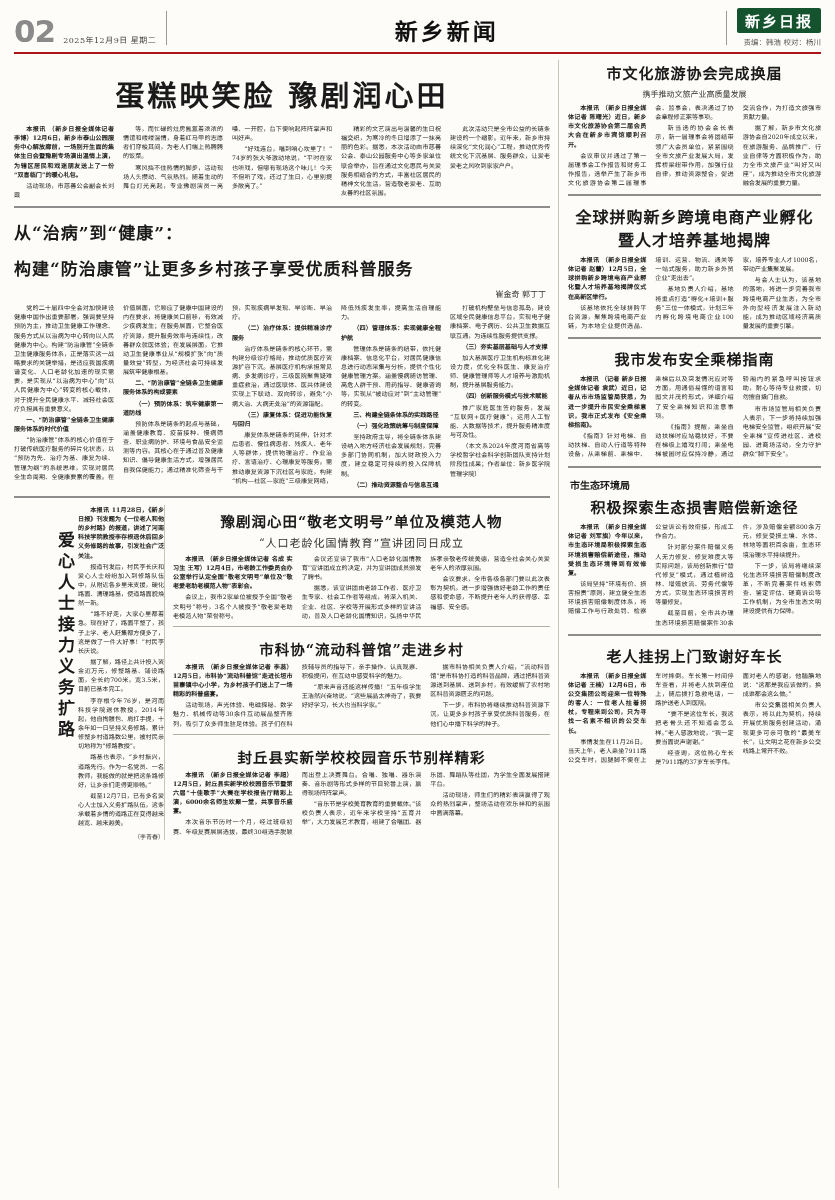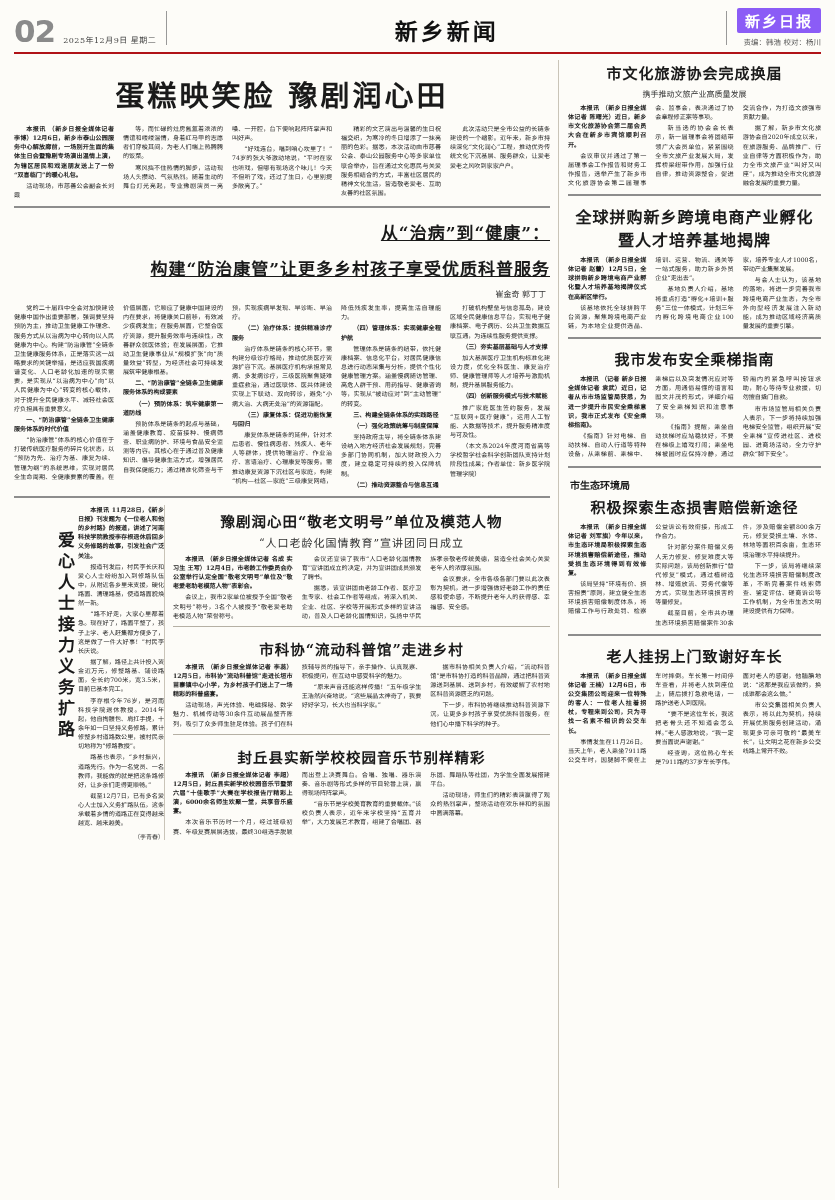--- a/index.html
+++ b/index.html
@@ -13,35 +13,35 @@
   .page{position:relative;width:835px;height:1200px;box-sizing:border-box;padding:8px 14px 6px 14px;border-radius:15px;}
 
   
   .masthead{display:flex;align-items:flex-end;border-bottom:2px solid #b01217;padding-bottom:5px;}
   .mh-left{display:flex;align-items:flex-end;gap:8px;flex:0 0 auto;}
   .mh-pageno{font-size:31px;font-weight:bold;color:#8a8a8a;font-family:"DejaVu Sans","Liberation Sans",sans-serif;line-height:1;letter-spacing:-1px;}
   .mh-date{font-size:8px;color:#444;padding-bottom:2px;letter-spacing:.5px;}
   .mh-center{flex:1;text-align:center;}
   .mh-title{font-size:23px;font-weight:bold;letter-spacing:3px;color:#111;}
   .mh-right{flex:0 0 auto;text-align:right;display:flex;flex-direction:column;align-items:flex-end;gap:3px;}
-  .mh-logo{background:#8b5cf6;color:#fff;font-size:15px;font-weight:bold;padding:2px 8px;letter-spacing:2px;border-radius:2px;}
+  .mh-logo{background:#14532d;color:#fff;font-size:15px;font-weight:bold;padding:2px 8px;letter-spacing:2px;border-radius:2px;}
   .mh-credit{font-size:7.5px;color:#555;}
   .mh-sep{width:1px;height:34px;background:#999;margin:0 10px 2px 10px;}
 
   
   .body-grid{display:flex;margin-top:6px;height:1128px;}
   .col-left{width:545px;flex:0 0 545px;padding-right:8px;border-right:1px solid #c9c4b8;box-sizing:border-box;}
   .col-right{flex:1;padding-left:9px;box-sizing:border-box;}
 
   
   .headline-main{
     text-align:center;font-size:29px;font-weight:bold;letter-spacing:3px;
     padding:12px 0 10px 0;
   }
-  .hl-2{text-align:right;font-size:17px;font-weight:bold;line-height:1.5;letter-spacing:1px;padding:6px 0 4px;text-decoration:underline;}
+  .hl-2{text-align:left;font-size:17px;font-weight:bold;line-height:1.5;letter-spacing:1px;padding:6px 0 4px;}
   .hl-3{text-align:center;font-size:14.5px;font-weight:bold;letter-spacing:1px;padding:5px 0 3px;}
   .sub-head{text-align:center;font-size:11px;color:#333;padding-bottom:4px;letter-spacing:1px;}
   .byline{text-align:right;font-size:8px;color:#333;padding:2px 4px 4px 0;}
 
   .rule{border-top:1px solid #b5b0a4;margin:6px 0;}
   .rule-thick{border-top:2px solid #8d8d8d;margin:7px 0;}
 
   
   .cols{column-gap:9px;font-size:6.1px;line-height:1.5;text-align:justify;color:#222;
         font-family:"DejaVu Serif","Liberation Serif",serif;}

